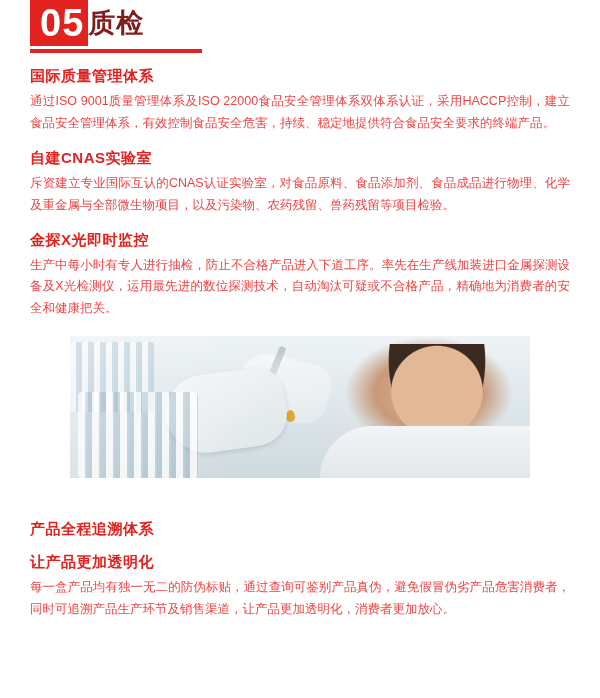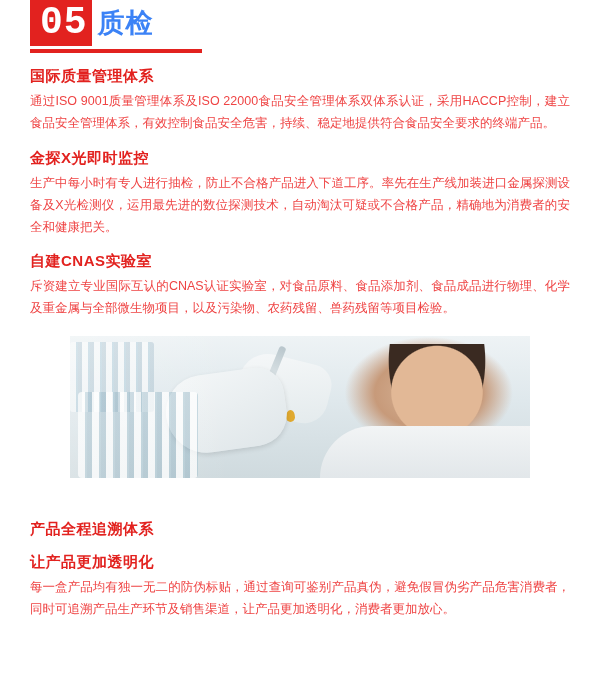--- a/index.html
+++ b/index.html
@@ -36,28 +36,27 @@
     color: #ffffff;
     height: 46px;
     padding: 0 4px 0 10px;
     position: relative;
   }
   .banner-num {
     font-size: 38px;
     font-weight: bold;
     letter-spacing: 1px;
     line-height: 38px;
-    font-family: Liberation Mono, monospace;
+    font-family: Liberation Sans, sans-serif;
   }
   .banner-title {
     font-size: 27px;
     font-weight: bold;
-    color: #3b82f6;
+    color: #7f1d1d;
     line-height: 46px;
-    margin-left: 6px;
     letter-spacing: 1px;
   }
   .banner-row {
     display: flex;
     align-items: center;
   }
   .banner-underline {
     height: 4px;
     background: #e2221f;
     margin-top: 3px;
@@ -211,27 +210,27 @@
     </div>
     <div class="banner-underline" style="width:172px"></div>
   </div>
 
   <div class="block">
     <h3 class="block-title">国际质量管理体系</h3>
     <p class="block-body">通过ISO 9001质量管理体系及ISO 22000食品安全管理体系双体系认证，采用HACCP控制，建立食品安全管理体系，有效控制食品安全危害，持续、稳定地提供符合食品安全要求的终端产品。</p>
   </div>
 
   <div class="block">
+    <h3 class="block-title">自建CNAS实验室</h3>
+    <p class="block-body">斥资建立专业国际互认的CNAS认证实验室，对食品原料、食品添加剂、食品成品进行物理、化学及重金属与全部微生物项目，以及污染物、农药残留、兽药残留等项目检验。</p>
+  </div>
+
+  <div class="block">
     <h3 class="block-title">金探X光即时监控</h3>
     <p class="block-body">生产中每小时有专人进行抽检，防止不合格产品进入下道工序。率先在生产线加装进口金属探测设备及X光检测仪，运用最先进的数位探测技术，自动淘汰可疑或不合格产品，精确地为消费者的安全和健康把关。</p>
-  </div>
-
-  <div class="block">
-    <h3 class="block-title">自建CNAS实验室</h3>
-    <p class="block-body">斥资建立专业国际互认的CNAS认证实验室，对食品原料、食品添加剂、食品成品进行物理、化学及重金属与全部微生物项目，以及污染物、农药残留、兽药残留等项目检验。</p>
   </div>
 
   <div class="photo-wrap">
     <div class="photo">
       <div class="photo-tubes2"></div>
       <div class="photo-figure"></div>
       <div class="photo-coat"></div>
       <div class="photo-hand2"></div>
       <div class="photo-pipette"></div>
       <div class="photo-drop"></div>

